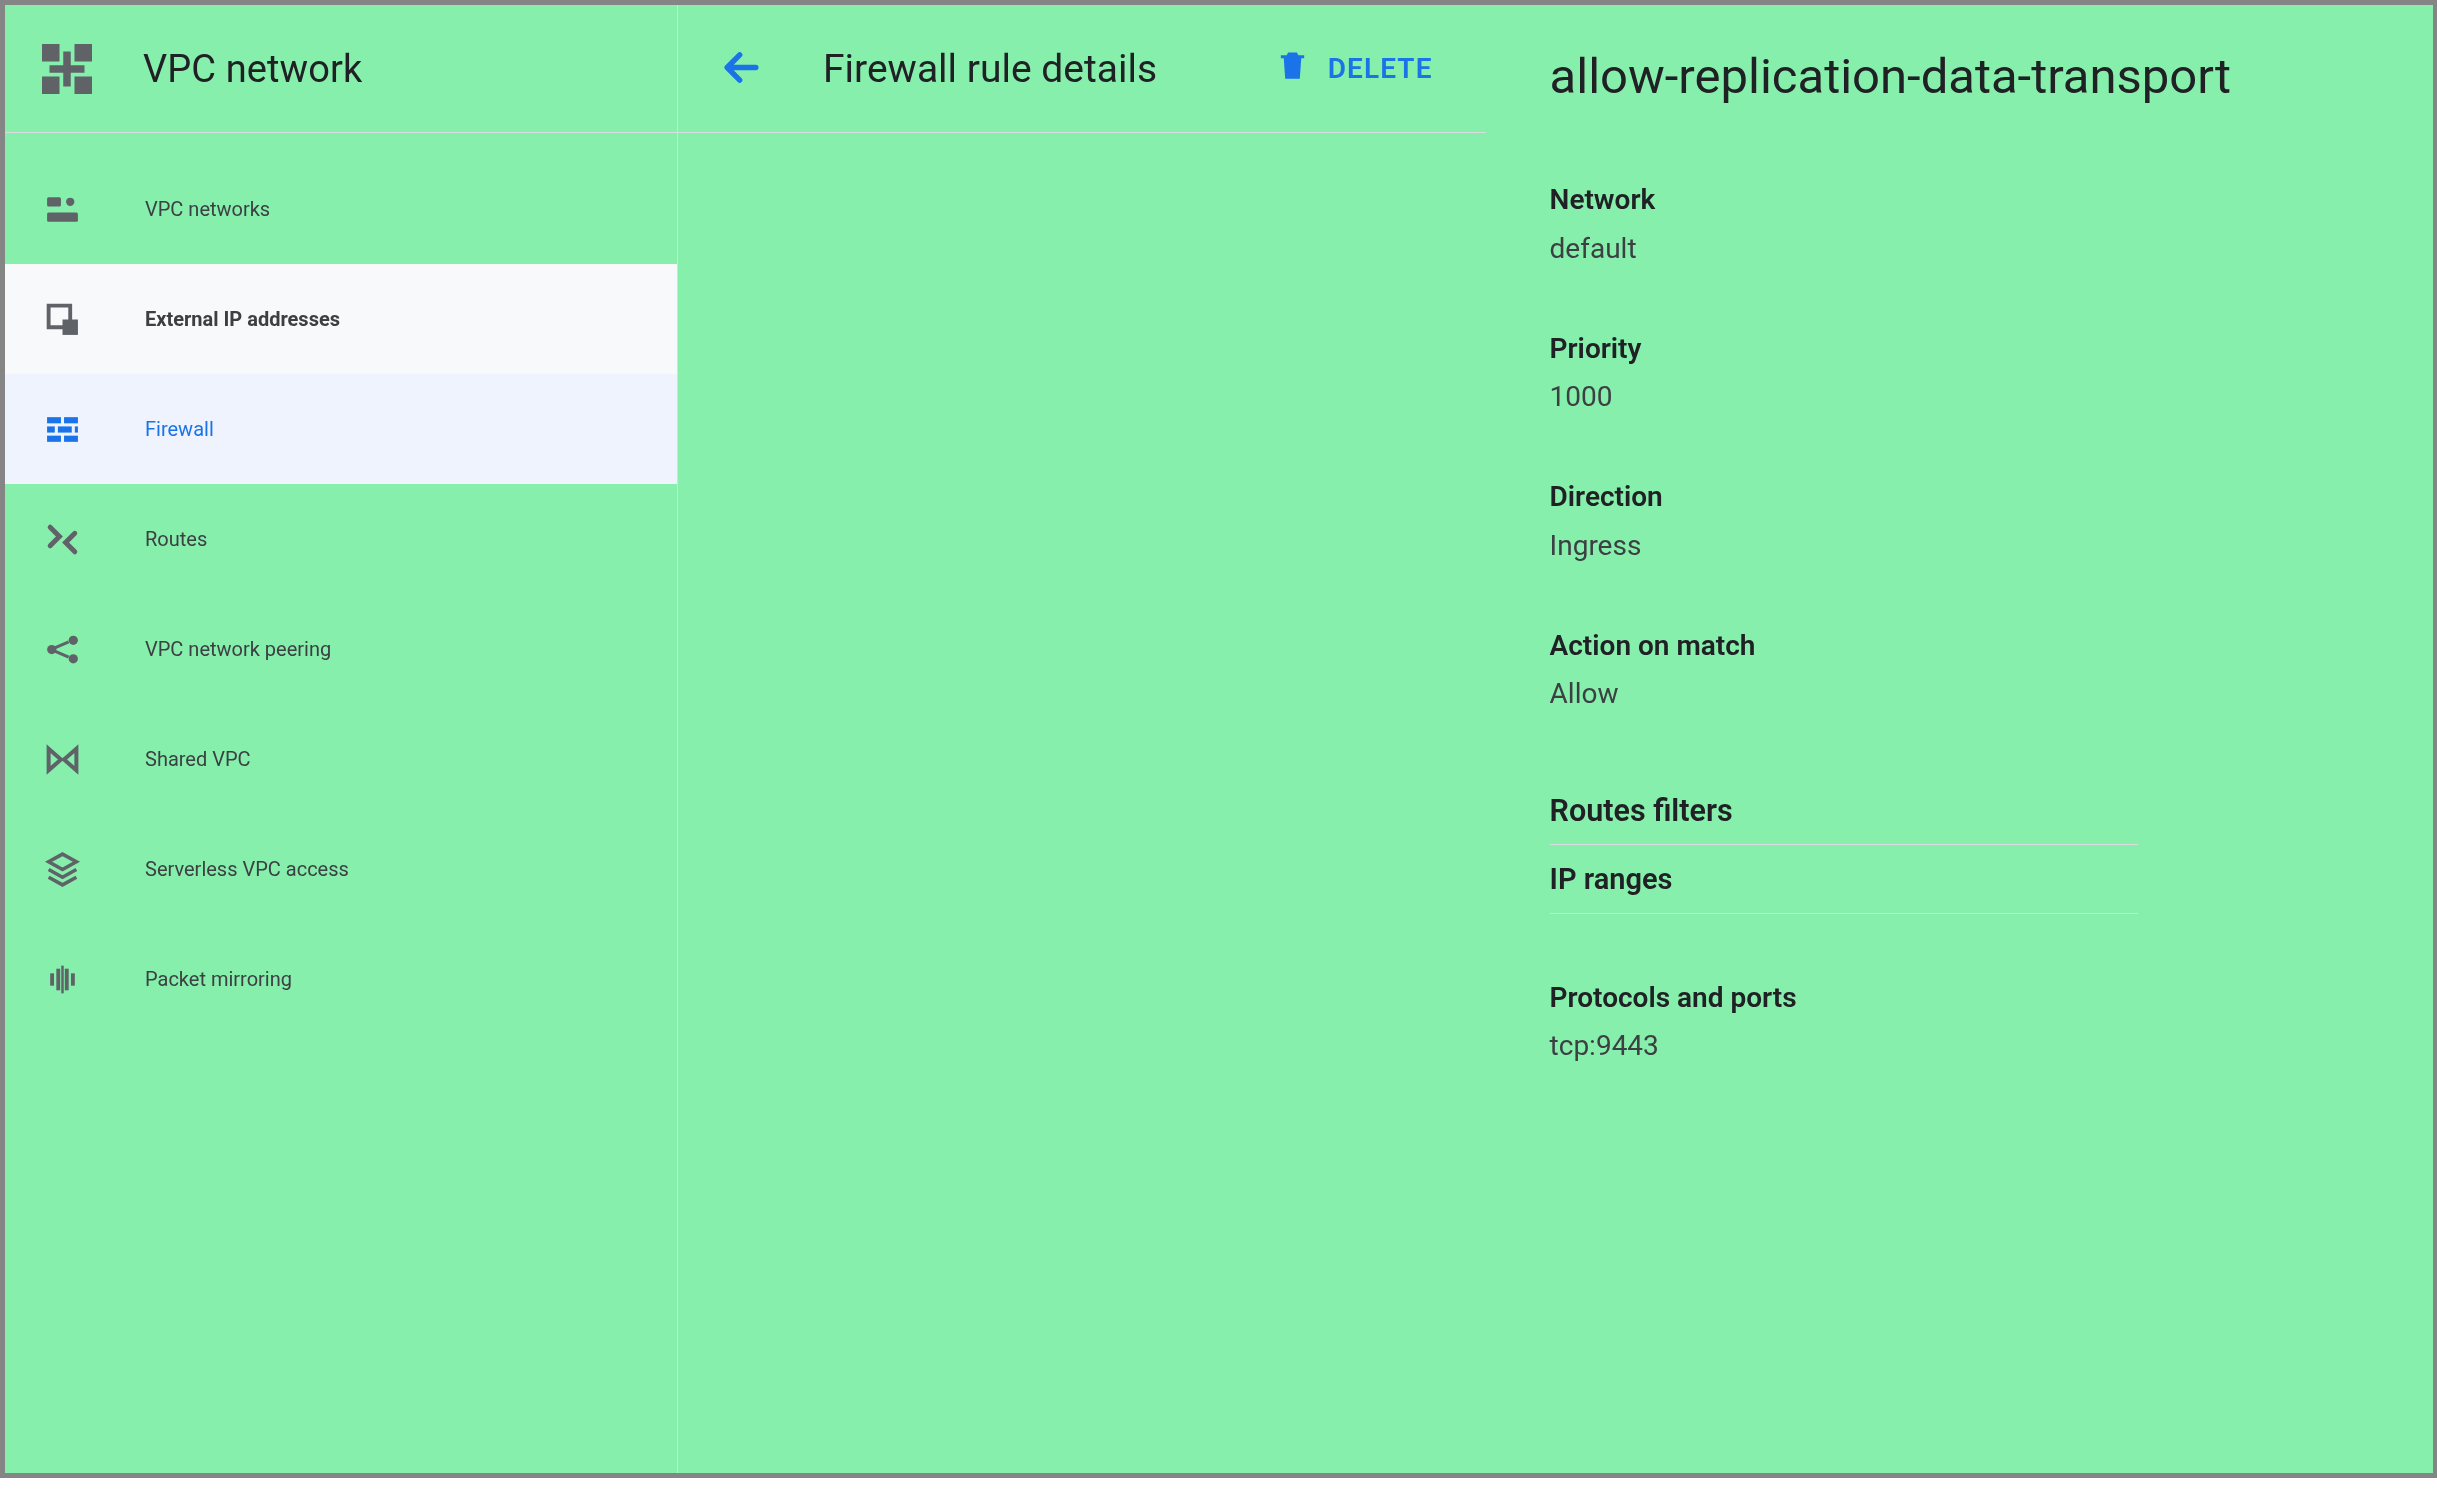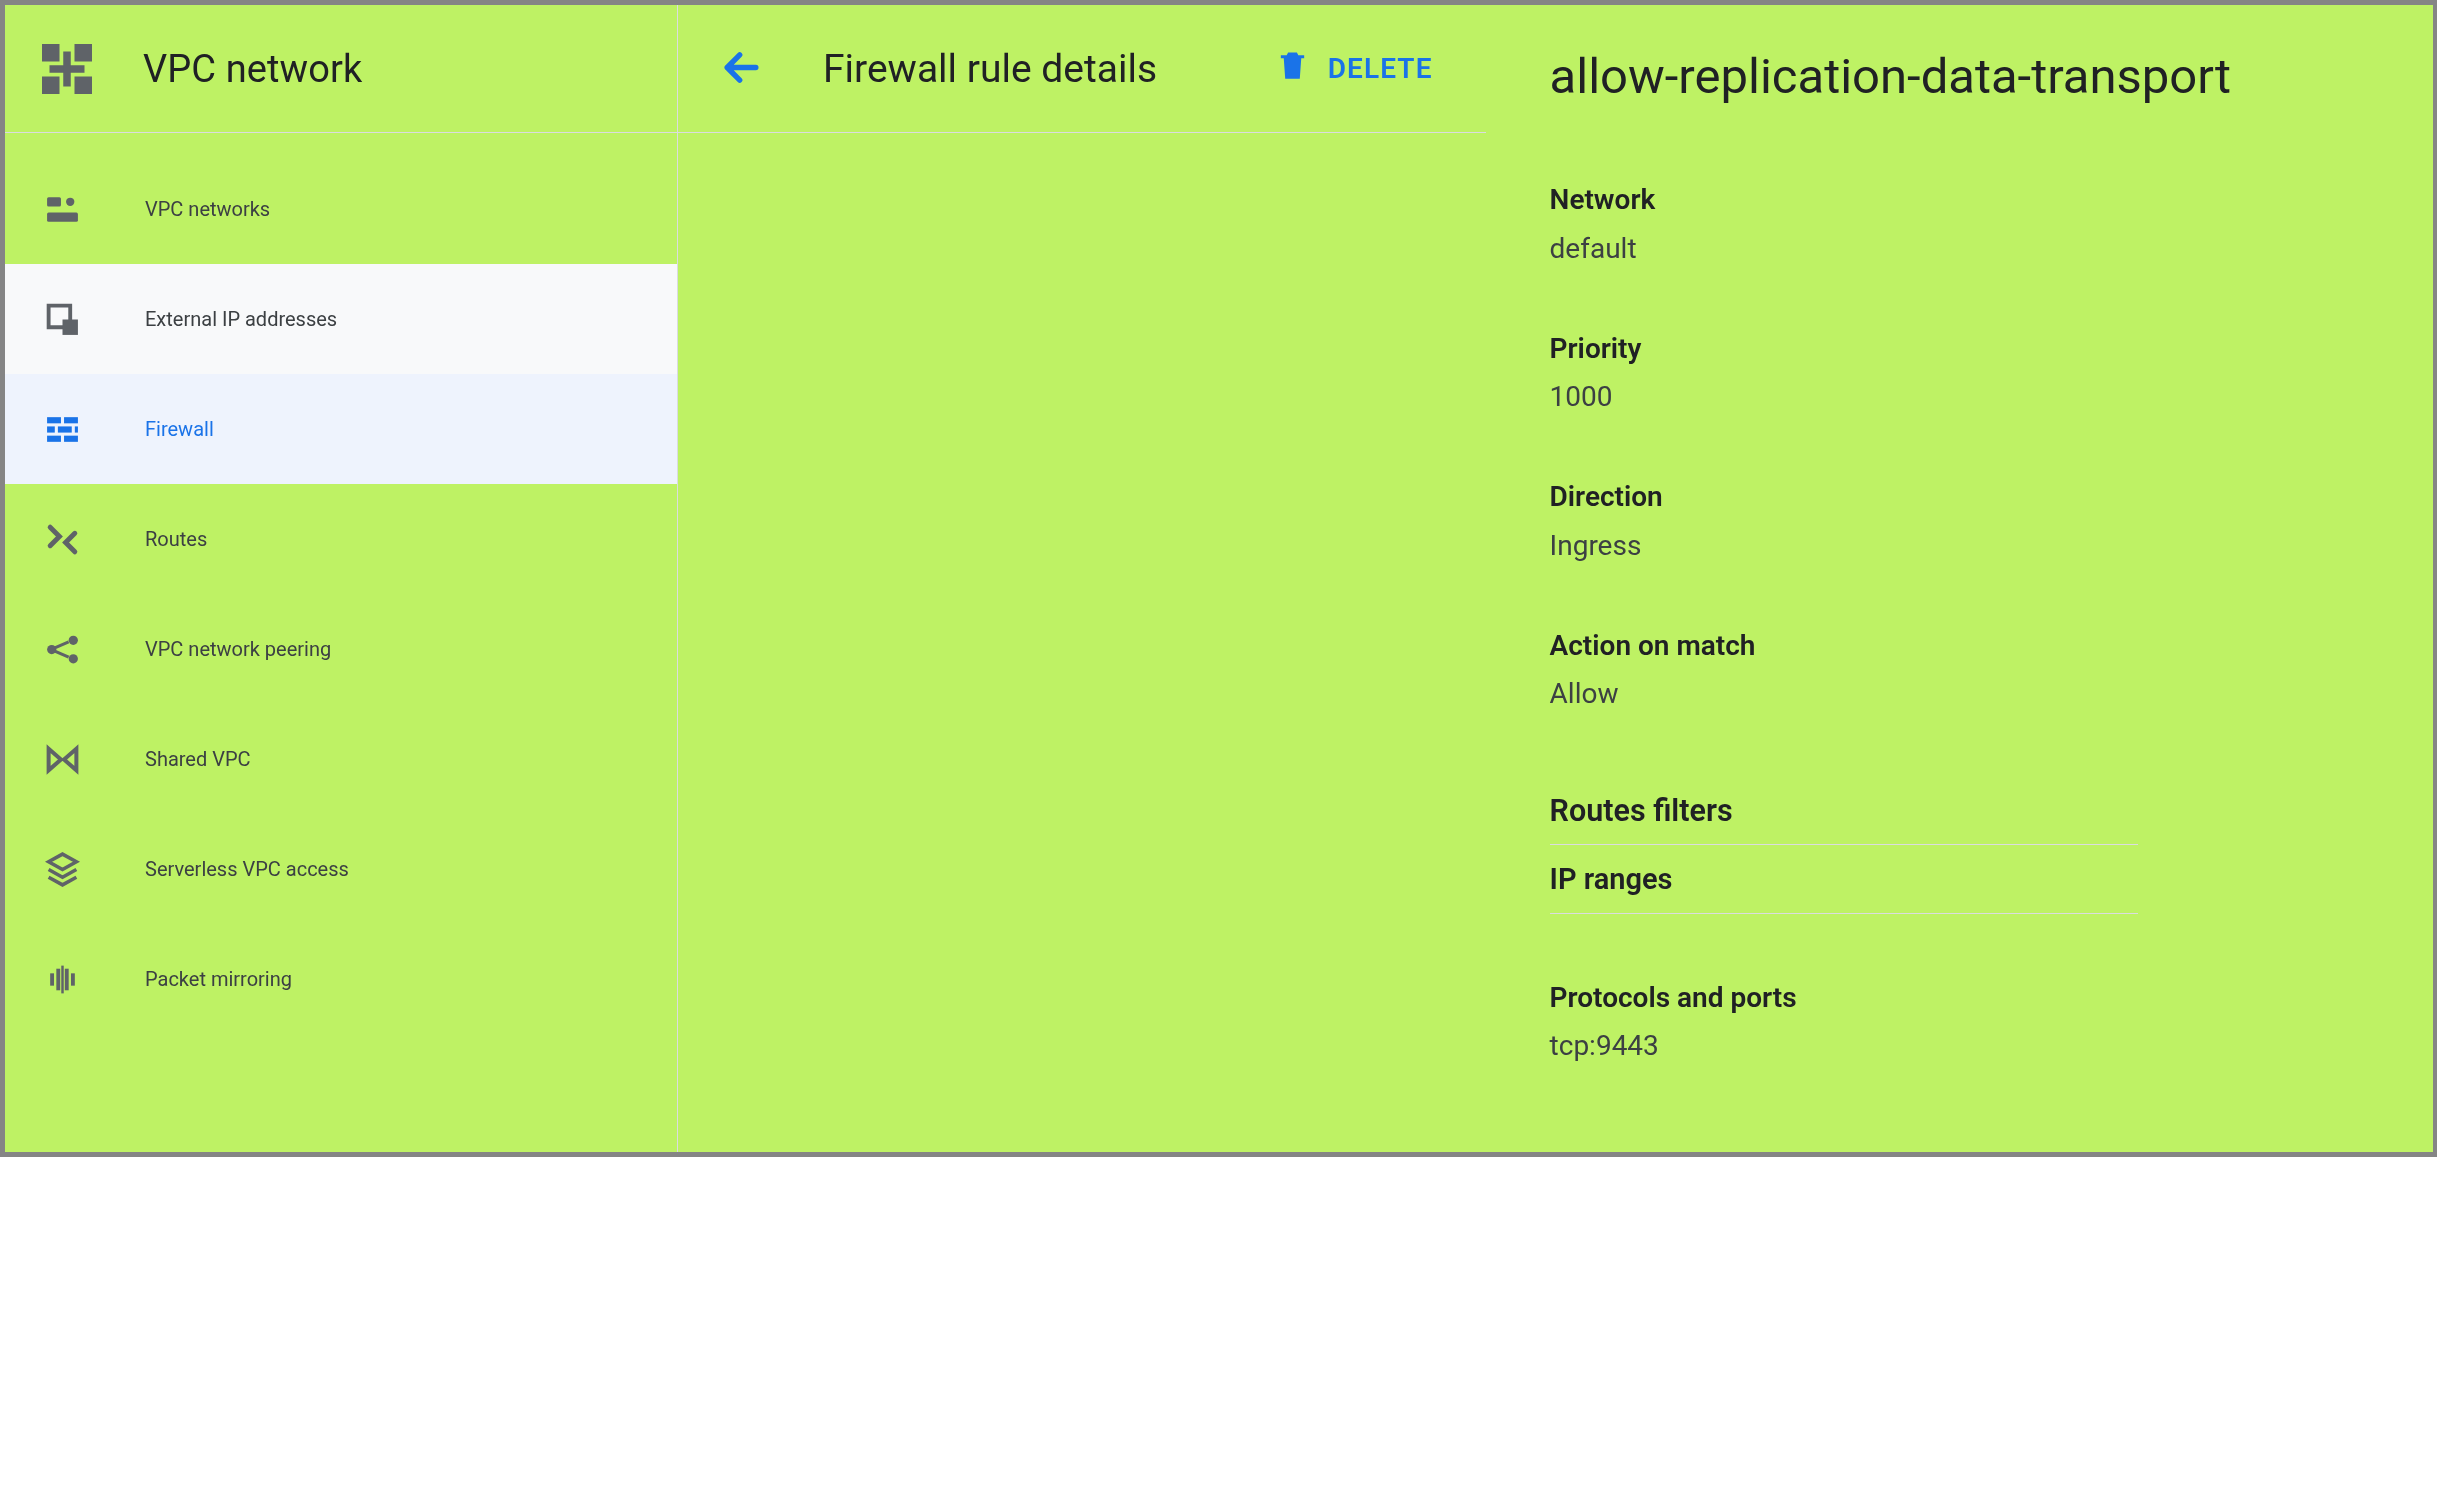--- a/index.html
+++ b/index.html
@@ -17,23 +17,23 @@
   *{box-sizing:border-box;}
   html,body{margin:0;padding:0;height:100%;}
   body{
     font-family:Roboto,"Segoe UI",Arial,Helvetica,sans-serif;
     color:var(--text);
     background:#fff;
     font-size:10px;
   }
 
   .viewport{
-    width:2438px;height:1157px;
+    width:2438px;height:1478px;
     border:5px solid #858585;
-    background:#bef264;
+    background:#86efac;
     display:flex;
     flex-direction:column;
     overflow:hidden;
     justify-content:center;
   }
 
   
   .columns{display:flex;flex:1 1 auto;min-height:0;}
   .sidebar{
     width:673px;min-width:673px;
@@ -59,21 +59,21 @@
   .nav{padding-top:21px;}
   .nav-item{
     display:flex;align-items:center;
     height:110px;
     gap:64px;
     padding-left:39px;
     font-size:20px;
     color:var(--text-soft);
     cursor:pointer;
   }
-  .nav-item.hovered{background:var(--hover-light);}
+  .nav-item.hovered{background:var(--hover-light);font-weight:bold;}
   .nav-item.selected{background:var(--selected);color:var(--blue);}
   .nav-item .ic{width:37px;height:37px;flex:0 0 37px;color:#5f6368;}
   .nav-item.selected .ic{color:var(--blue);}
   .nav-item .lbl{white-space:nowrap;}
 
   
   .main-header{
     height:128px;
     display:flex;align-items:center;
     padding:0 28px;

